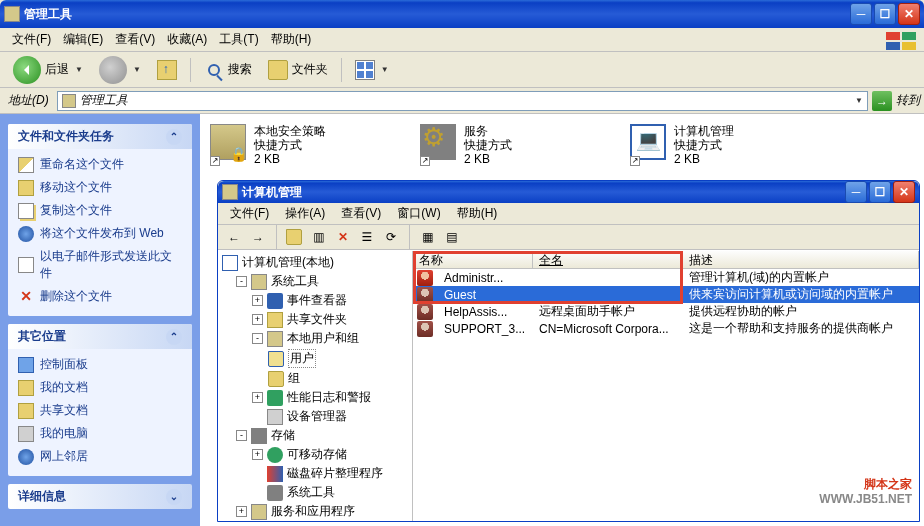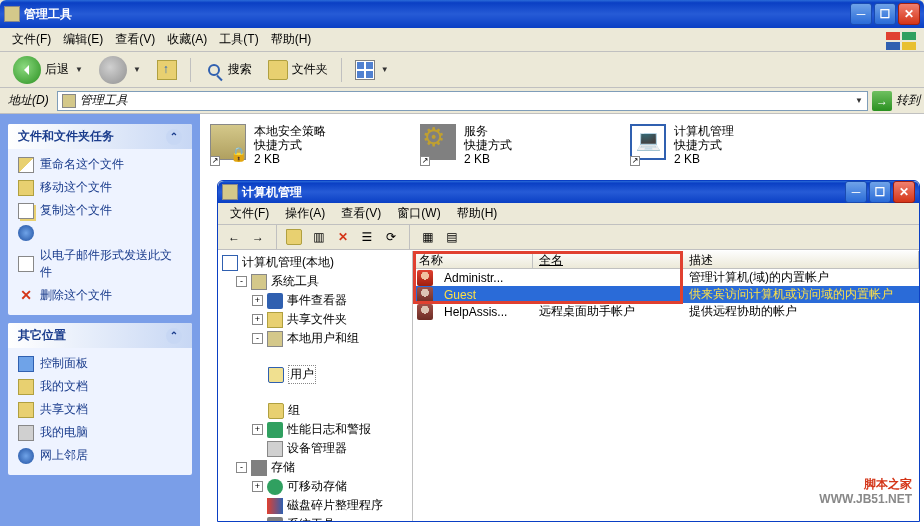--- a/index.html
+++ b/index.html
@@ -95,31 +95,31 @@
 .tree-ic.sf{background:#e8d070;border:1px solid #b0a040;}
 .tree-ic.lug{background:#d4c88a;border:1px solid #888;}
 .tree-ic.fld{background:#e8d070;border:1px solid #b0a040;border-radius:0 2px 2px 2px;}
 .tree-ic.fld.sel{background:#f0e090;border:1px solid #3060b0;}
 .tree-ic.perf{background:#30a060;border-radius:2px;}
 .tree-ic.dev{background:#d0d0d0;border:1px solid #888;}
 .tree-ic.stor{background:#808080;}
 .tree-ic.rem{background:#30a060;border-radius:50%;}
 .tree-ic.defrag{background:linear-gradient(90deg,#e04030,#3060b0);}
 .tree-ic.disk{background:#808080;border-radius:2px;}
-.ind0{padding-left:2px;} .ind1{padding-left:16px;} .ind2{padding-left:32px;} .ind3{padding-left:48px;margin-top:16px;}
+.ind0{padding-left:2px;} .ind1{padding-left:16px;} .ind2{padding-left:32px;} .ind3{padding-left:48px;}
 
 .listpane { flex: 1; overflow: auto; }
 .list-head { display: flex; border-bottom: 1px solid #c0c0c0; background: #ece9d8; height: 18px; }
 .list-head .col { border-right: 1px solid #c0c0c0; padding: 1px 6px; font-size: 12px; background: linear-gradient(to bottom,#fdfdfd,#ece9d8); cursor: pointer; }
 .col.c1{width:120px;} .col.c2{width:150px;text-decoration:underline;} .col.c3{flex:1;}
 .list-row { display: flex; align-items: center; height: 17px; cursor: pointer; }
 .list-row .c1{width:120px;padding-left:4px;display:flex;align-items:center;gap:11px;}
 .list-row .c2{width:150px;padding-left:6px;}
 .list-row .c3{flex:1;padding-left:6px;}
-.list-row.sel { background: #2a6bd8; color: #fde047; }
+.list-row.sel { background: #2a6bd8; color: #ffffff; }
 .user-ic{width:16px;height:16px;background:radial-gradient(circle at 50% 35%,#f0c0a0 30%,transparent 31%),linear-gradient(#e04030,#a02010);border-radius:2px;flex-shrink:0;}
 .user-ic.dis{filter:grayscale(50%);}
 .red-box { position: absolute; border: 3px solid #e04030; pointer-events: none; }
 
 .watermark { position: absolute; right: 12px; bottom: 20px; font-size: 14px; font-weight: bold; color: #d43518; text-align: right; line-height: 14px;}
 .watermark .sm{font-size:12px;color:#888;}
 svg.winflag{width:36px;height:20px;}
 </style>
 </head>
 <body>
@@ -210,20 +210,21 @@
         <div class="task">
             <span class="ti move"></span>
             <span>移动这个文件</span>
           </div>
         <div class="task">
             <span class="ti copy"></span>
             <span>复制这个文件</span>
           </div>
         <div class="task">
             <span class="ti web"></span>
+            <span>将这个文件发布到 Web</span>
           </div>
         <div class="task">
             <span class="ti mail"></span>
             <span>以电子邮件形式发送此文件</span>
           </div>
         <div class="task">
             <span class="ti del">✕</span>
             <span>删除这个文件</span>
           </div>
       </div>
@@ -248,20 +249,26 @@
           </div>
         <div class="task">
             <span class="ti comp"></span>
             <span>我的电脑</span>
           </div>
         <div class="task">
             <span class="ti net"></span>
             <span>网上邻居</span>
           </div>
       </div>
+    </div>
+    <div class="panel">
+      <div class="panel-head">
+          <span>详细信息</span>
+          <span class="chev">⌄</span>
+        </div>
     </div>
   </div>
 
   <div class="mainpane">
     <div class="bigicons">
       <div class="bigicon">
         <div style="position:relative">
             <div class="bi-img secpol"></div>
             <span class="shortcut-arrow">↗</span>
           </div>
@@ -410,20 +417,28 @@
         <div class="c3">供来宾访问计算机或访问域的内置帐户</div>
       </div>
       <div class="list-row">
         <div class="c1">
             <span class="user-ic dis"></span>
             <span>HelpAssis...</span>
           </div>
         <div class="c2">远程桌面助手帐户</div>
         <div class="c3">提供远程协助的帐户</div>
       </div>
+      <div class="list-row">
+        <div class="c1">
+            <span class="user-ic dis"></span>
+            <span>SUPPORT_3...</span>
+          </div>
+        <div class="c2">CN=Microsoft Corpora...</div>
+        <div class="c3">这是一个帮助和支持服务的提供商帐户</div>
+      </div>
       <div class="red-box" style="left:0;top:0;width:270px;height:53px;"></div>
     </div>
   </div>
 </div>
 
 <div class="watermark">
   <span>脚本之家</span><br>
   <span class="sm">WWW.JB51.NET</span>
 </div>
 

